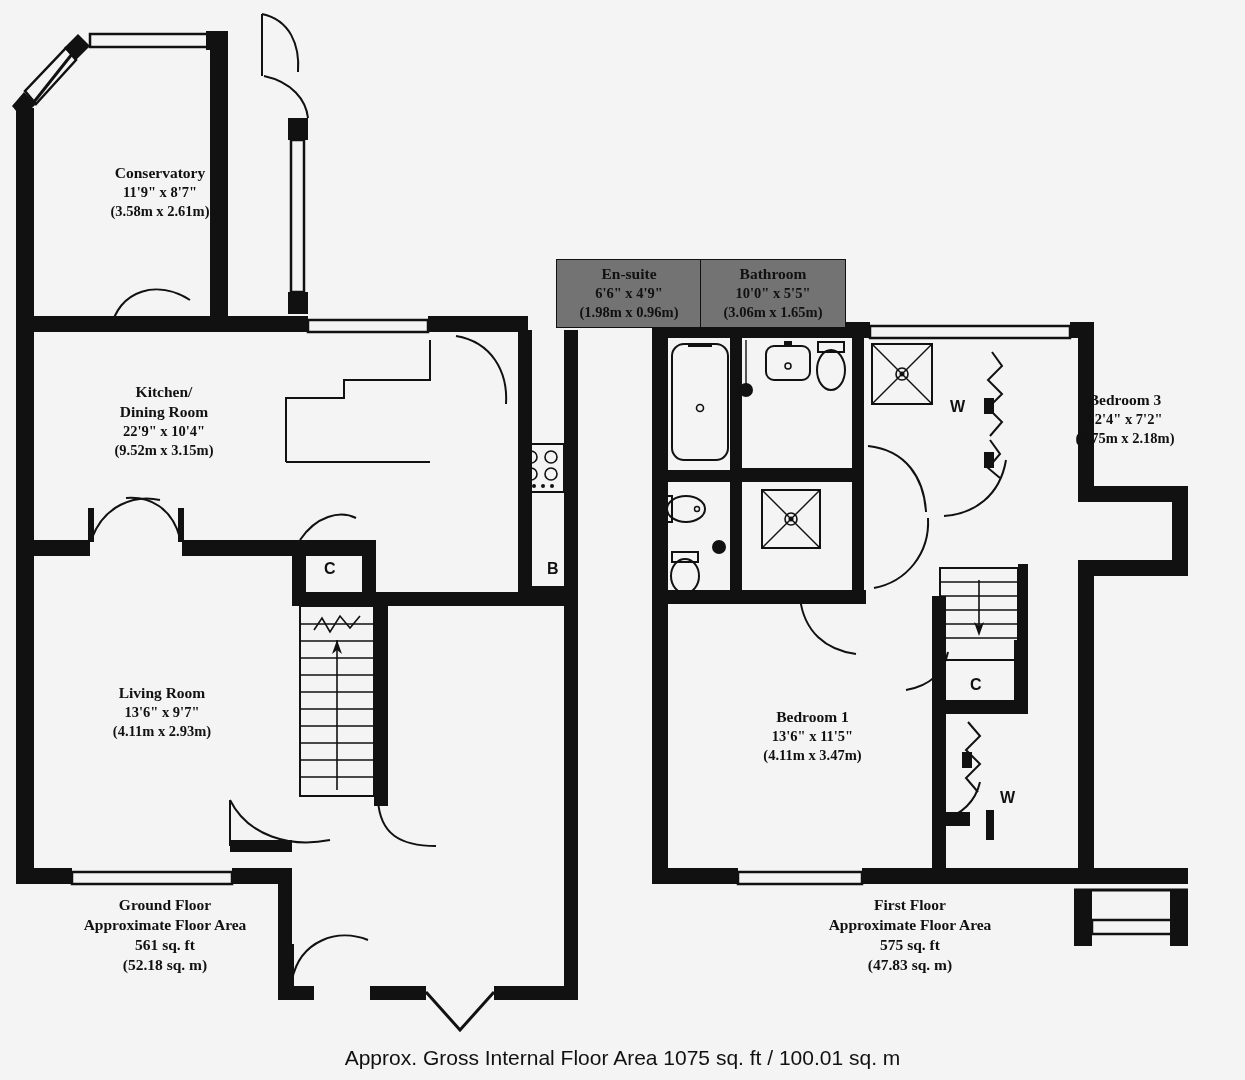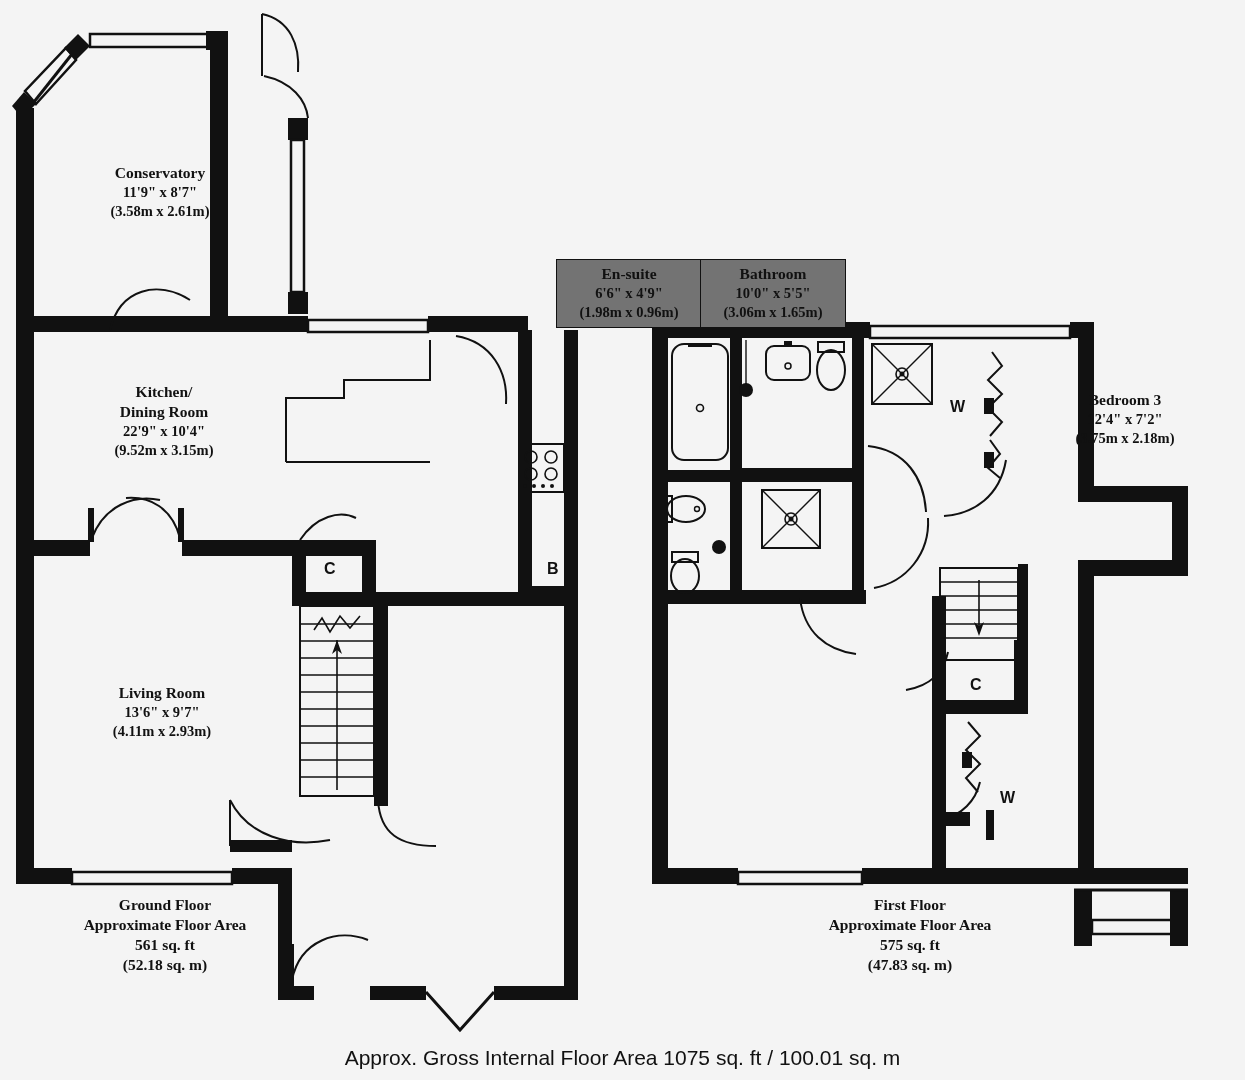--- a/index.html
+++ b/index.html
@@ -303,20 +303,25 @@
     <div class="dim">(3.06m x 1.65m)</div>
   </div>
 
   <div class="lbl" style="left:1040px;top:354px;width:170px;margin-top:36px;">
     <div class="nm">Bedroom 3</div>
     <div class="dim">12'4" x 7'2"</div>
     <div class="dim">(3.75m x 2.18m)</div>
   </div>
 
 
+  <div class="lbl" style="left:720px;top:707px;width:185px;">
+    <div class="nm">Bedroom 1</div>
+    <div class="dim">13'6" x 11'5"</div>
+    <div class="dim">(4.11m x 3.47m)</div>
+  </div>
 
   <div class="letter" style="left:950px;top:398px;">W</div>
   <div class="letter" style="left:1000px;top:789px;">W</div>
   <div class="letter" style="left:970px;top:676px;">C</div>
 
   <div class="lbl" style="left:785px;top:895px;width:250px;">
     <div class="nm">First Floor</div>
     <div class="nm">Approximate Floor Area</div>
     <div class="nm">575 sq. ft</div>
     <div class="nm">(47.83 sq. m)</div>

